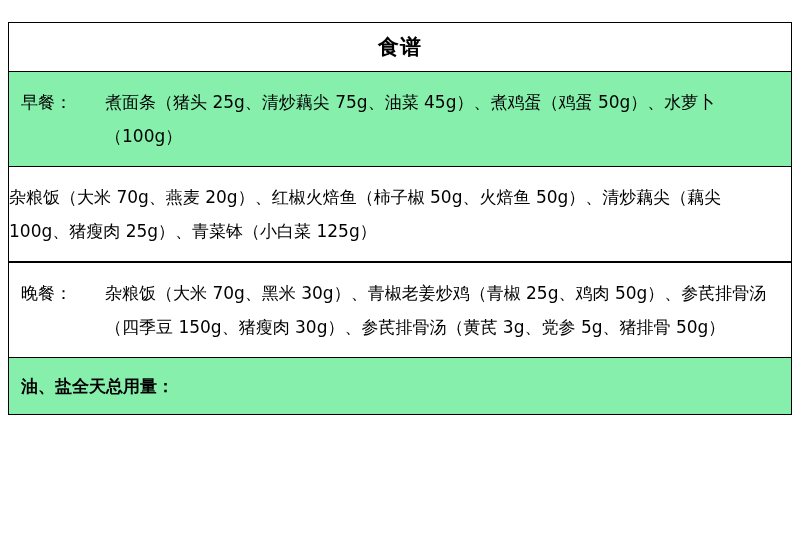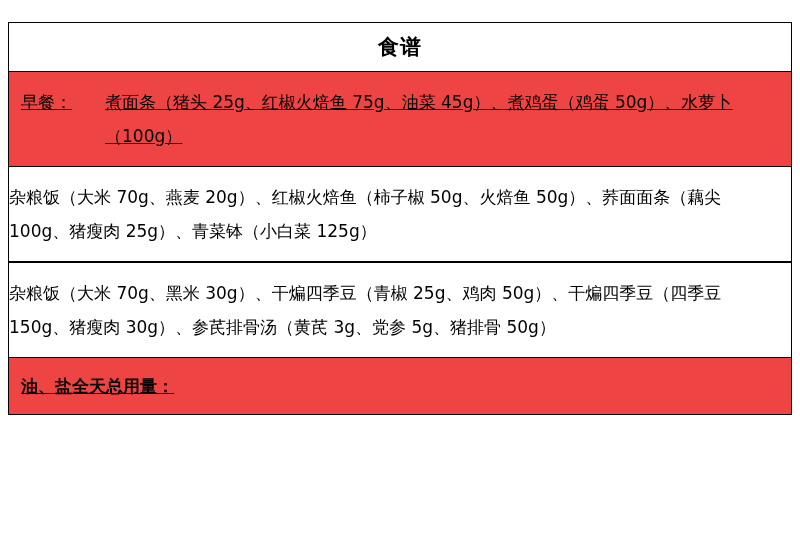--- a/index.html
+++ b/index.html
@@ -33,22 +33,21 @@
   .row {
     display: flex;
     align-items: stretch;
     border-bottom: 1px solid #000000;
     box-sizing: border-box;
   }
   .row:last-child {
     border-bottom: none;
   }
   .row.tint {
-    background: #ef4444;
-    text-decoration: underline;
+    background: #86efac;
   }
   .row.plain {
     background: #ffffff;
   }
   .title-row {
     justify-content: center;
     padding: 12px 0 11px 0;
   }
   .title-text {
     font-size: 21px;
@@ -90,32 +89,33 @@
 
 <div class="page">
   <div class="table">
 
     <div class="row plain title-row">
       <div class="title-text">食谱</div>
     </div>
 
     <div class="row tint">
       <div class="label-cell">早餐：</div>
-      <div class="content-cell">煮面条（猪头 25g、红椒火焙鱼 75g、油菜 45g）、煮鸡蛋（鸡蛋 50g）、水萝卜（100g）</div>
+      <div class="content-cell">煮面条（猪头 25g、清炒藕尖 75g、油菜 45g）、煮鸡蛋（鸡蛋 50g）、水萝卜（100g）</div>
     </div>
 
     <div class="row plain">
-      <div class="content-cell">杂粮饭（大米 70g、燕麦 20g）、红椒火焙鱼（柿子椒 50g、火焙鱼 50g）、荞面面条（藕尖 100g、猪瘦肉 25g）、青菜钵（小白菜 125g）</div>
+      <div class="content-cell">杂粮饭（大米 70g、燕麦 20g）、红椒火焙鱼（柿子椒 50g、火焙鱼 50g）、清炒藕尖（藕尖 100g、猪瘦肉 25g）、青菜钵（小白菜 125g）</div>
     </div>
 
     <div class="row tint">
     </div>
 
     <div class="row plain">
-      <div class="content-cell">杂粮饭（大米 70g、黑米 30g）、干煸四季豆（青椒 25g、鸡肉 50g）、干煸四季豆（四季豆 150g、猪瘦肉 30g）、参芪排骨汤（黄芪 3g、党参 5g、猪排骨 50g）</div>
+      <div class="label-cell">晚餐：</div>
+      <div class="content-cell">杂粮饭（大米 70g、黑米 30g）、青椒老姜炒鸡（青椒 25g、鸡肉 50g）、参芪排骨汤（四季豆 150g、猪瘦肉 30g）、参芪排骨汤（黄芪 3g、党参 5g、猪排骨 50g）</div>
     </div>
 
     <div class="row tint footer-row">
       <span class="footer-label">油、盐全天总用量：</span>
     </div>
 
   </div>
 </div>
 
 </body></html>

